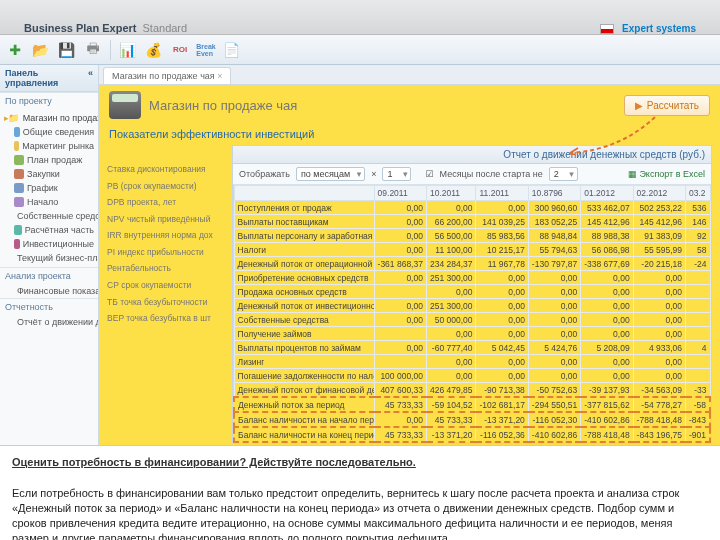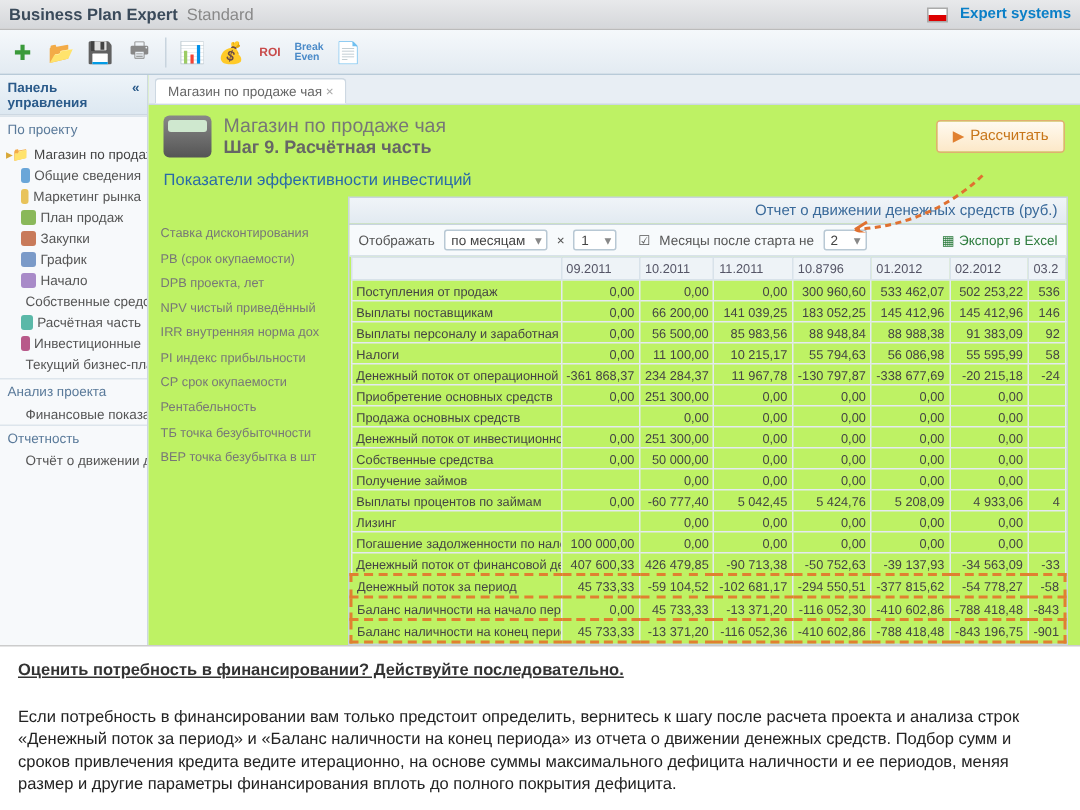--- a/index.html
+++ b/index.html
@@ -1,33 +1,33 @@
 <!DOCTYPE html>
 <html><head>
 <meta charset="utf-8">
 <style>
 *{margin:0;padding:0;box-sizing:border-box;font-family:Arial,sans-serif}
 body{width:720px;height:540px;overflow:hidden;background:#fff;font-size:10px;color:#333}
-.titlebar{height:20px;background:linear-gradient(#e8e9eb,#d5d7da);display:flex;align-items:center;padding:0 6px;border-bottom:1px solid #bbb}
+.titlebar{height:35px;background:linear-gradient(#e8e9eb,#d5d7da);display:flex;align-items:flex-end;padding:0 24px;border-bottom:1px solid #bbb}
 .titlebar span.t1{color:#3a4a5a;font-weight:bold;font-size:11px}
 .titlebar span.t2{color:#888;font-size:11px;margin-left:6px}
 .titlebar .spacer{flex:1}
 .titlebar .logo{color:#0a7fc7;font-weight:bold;font-size:10px}
 .flag{width:14px;height:10px;background:linear-gradient(#fff 50%,#d00 50%);margin-right:8px;border:1px solid #aaa}
 .toolbar{height:30px;background:linear-gradient(#f5f8fb,#e3ebf2);border-bottom:1px solid #b8cad8;display:flex;align-items:center;padding:0 4px;gap:4px}
 .tbtn{width:22px;height:22px;border-radius:3px;display:flex;align-items:center;justify-content:center;font-size:14px}
 .main{display:flex;height:380px}
 .sidebar{width:125px;background:#f7f9fb;border-right:1px solid #cdd8e2;font-size:9px;overflow:hidden}
 .side-hdr{background:linear-gradient(#eef4f9,#dde8f1);padding:3px 5px;color:#2a5a8a;font-weight:bold;border-bottom:1px solid #cdd8e2;display:flex;justify-content:space-between}
 .side-sec{padding:3px 5px;color:#5a7a9a;border-top:1px solid #dde5ec}
 .tree{padding:2px 0}
 .tree-item{padding:2px 4px 2px 14px;color:#555;white-space:nowrap;overflow:hidden;display:flex;align-items:center;gap:3px}
 .tree-root{padding-left:4px;color:#444}
 .ic{width:10px;height:10px;display:inline-block;border-radius:2px}
-.content{flex:1;background:#bef264;display:flex;flex-direction:column}
+.content{flex:1;background:#fde047;display:flex;flex-direction:column}
 .tabbar{height:20px;background:#e8eef4;border-bottom:1px solid #cdd8e2;display:flex;align-items:end;padding-left:4px}
 .tab{padding:3px 8px;background:#fff;border:1px solid #cdd8e2;border-bottom:none;border-radius:3px 3px 0 0;font-size:9px;color:#666}
 .page-hdr{display:flex;align-items:center;padding:6px 10px;gap:8px}
 .calc-icon{width:32px;height:28px;background:linear-gradient(#888,#555);border-radius:4px;position:relative}
 .calc-icon::before{content:"";position:absolute;top:3px;left:3px;right:3px;height:8px;background:#cfe8cf;border-radius:2px}
 .page-title h2{font-size:13px;color:#777;font-weight:normal}
 .page-title h3{font-size:12px;color:#666;font-weight:bold}
 .calc-btn{margin-left:auto;padding:4px 10px;border:1px solid #e0b070;background:linear-gradient(#fffaf0,#fce8c8);border-radius:3px;color:#c77518;font-size:10px;display:flex;align-items:center;gap:4px}
 .section-label{padding:3px 10px;color:#2a6aa8;font-size:11px}
 .report{margin:2px 8px;border:1px solid #c8d4df}
@@ -105,39 +105,38 @@
   </div>
 
   <div class="content">
     <div class="tabbar">
       <div class="tab"><span>Магазин по продаже чая</span> <span style="color:#aaa">×</span></div>
     </div>
     <div class="page-hdr">
       <div class="calc-icon"></div>
       <div class="page-title">
         <h2>Магазин по продаже чая</h2>
-        <h3>Шаг 9. Расчётная часть</h3>
       </div>
       <div class="calc-btn">
           <span style="color:#e08030">▶</span>
           <span>Рассчитать</span>
         </div>
     </div>
     <div class="section-label">Показатели эффективности инвестиций</div>
 
     <div style="display:flex;flex:1;overflow:hidden">
       <div style="width:125px;font-size:8.5px;color:#777;padding:18px 4px 0 8px;line-height:1.95" id="leftrows">
           <div>Ставка дисконтирования</div>
           <div>PB (срок окупаемости)</div>
           <div>DPB проекта, лет</div>
           <div>NPV чистый приведённый</div>
           <div>IRR внутренняя норма дох</div>
           <div>PI индекс прибыльности</div>
+          <div>Рентабельность</div>
           <div>СР срок окупаемости</div>
-          <div>Рентабельность</div>
           <div>ТБ точка безубыточности</div>
           <div>BEP точка безубытка в шт</div>
         </div>
       <div style="flex:1;overflow:hidden">
         <div class="report">
           <div class="rep-title">Отчет о движении денежных средств (руб.)</div>
           <div class="rep-ctrl">
             <span>Отображать</span>
             <span class="sel">по месяцам</span>
             <span>×</span>

